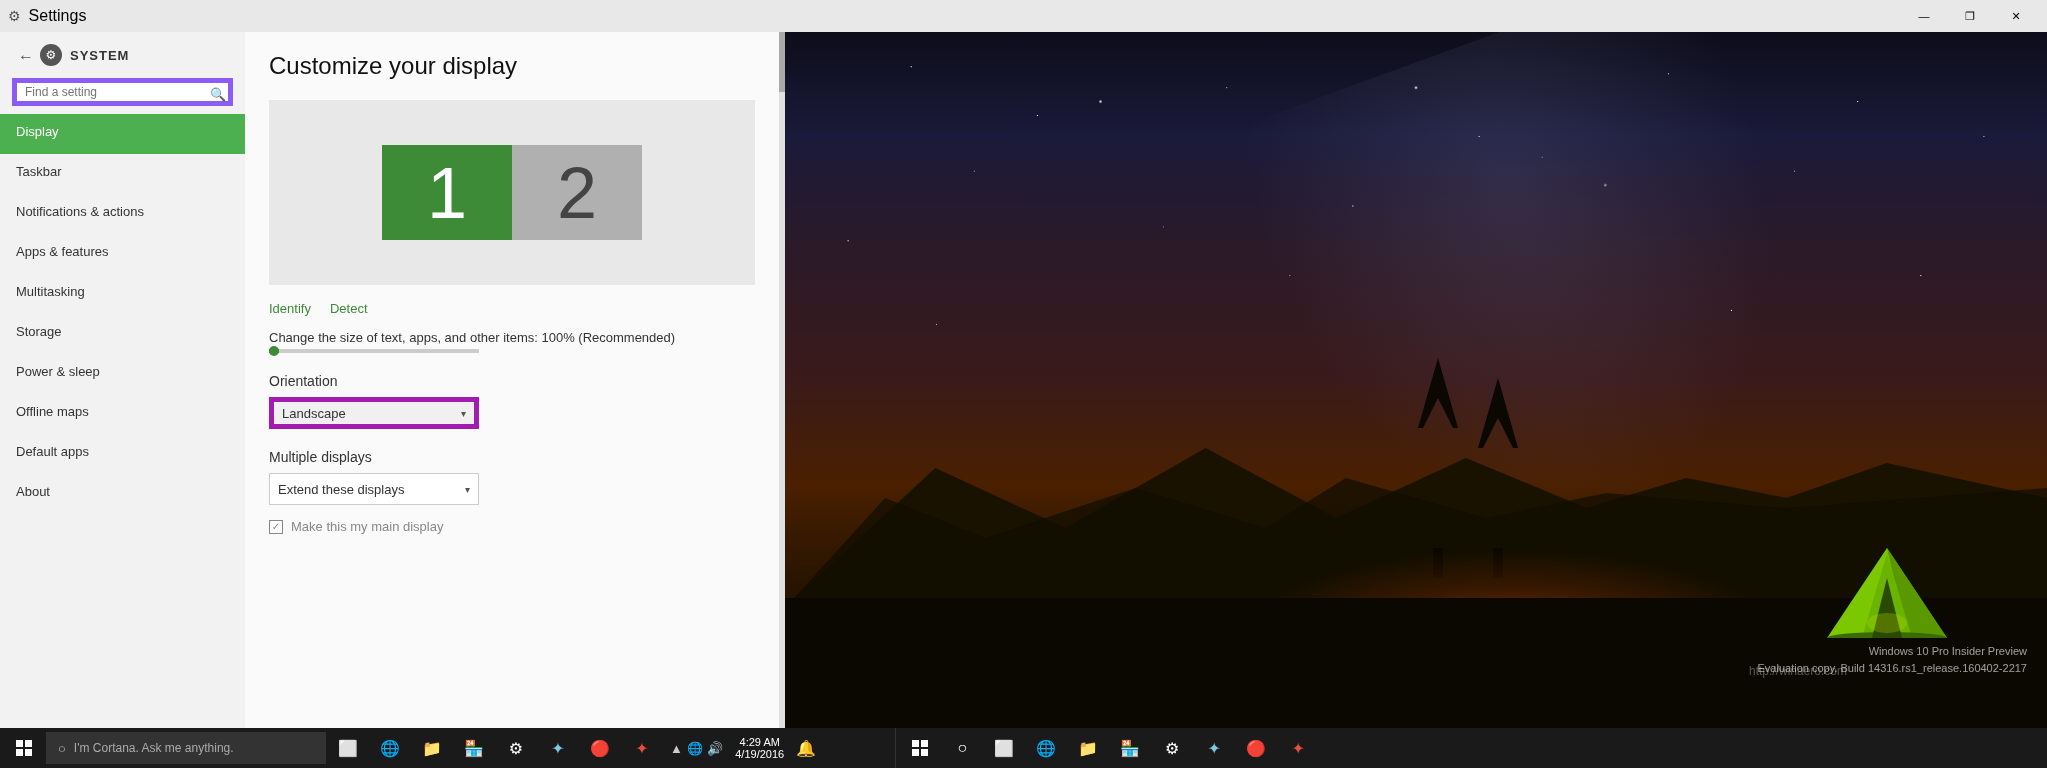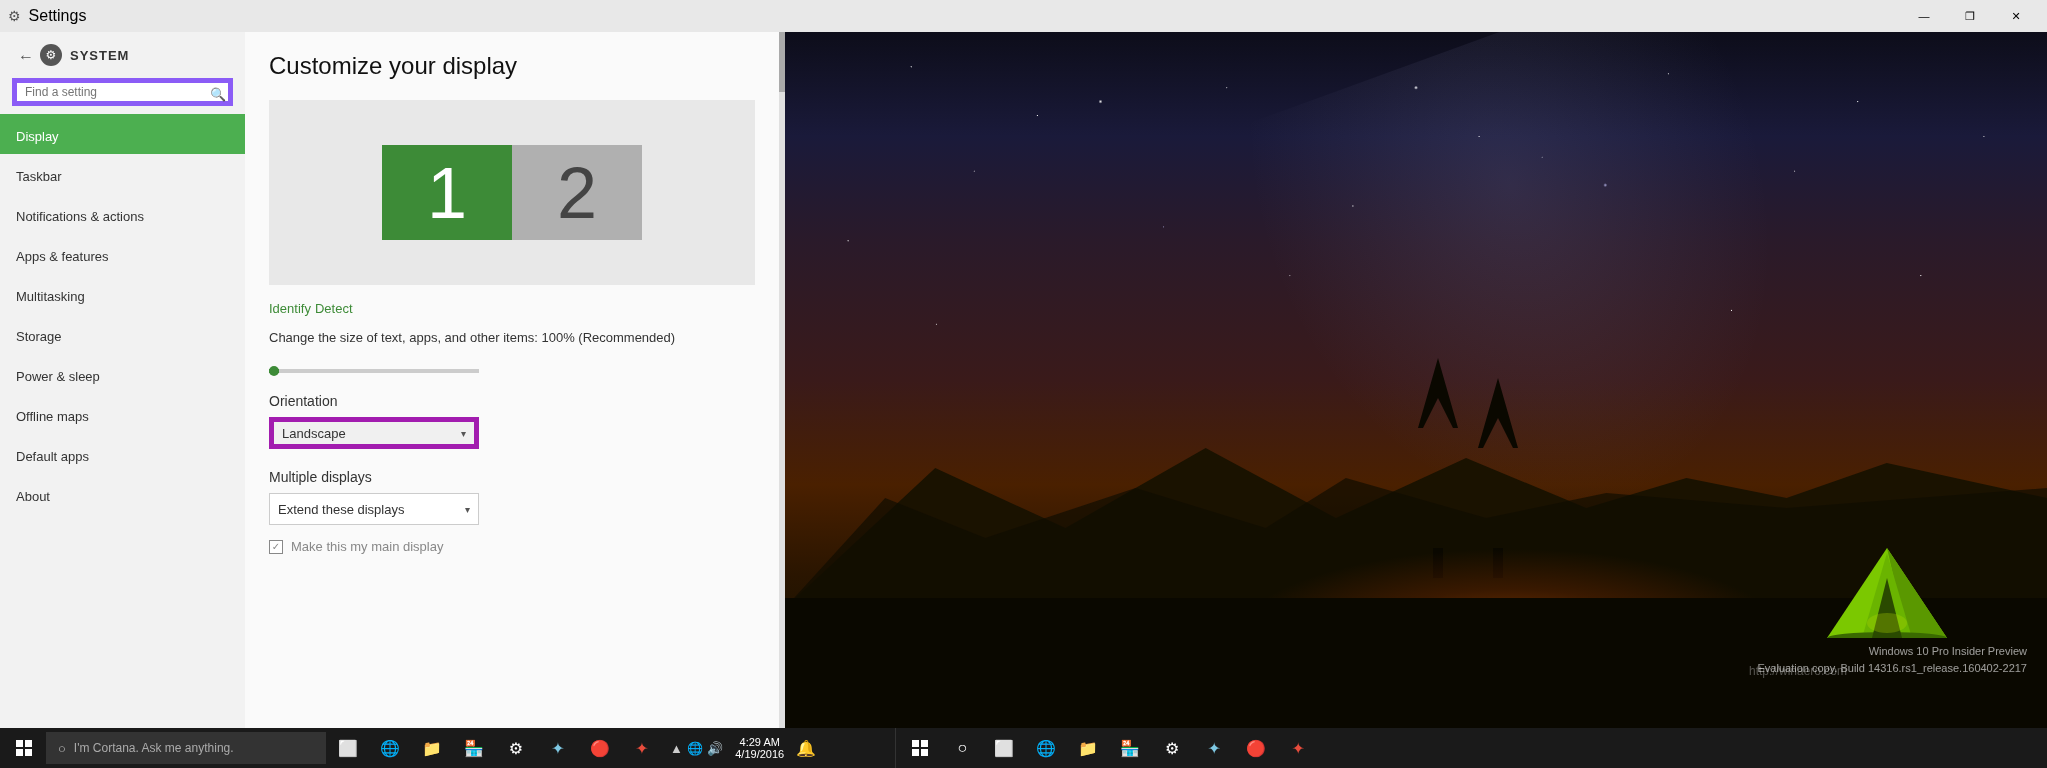--- a/index.html
+++ b/index.html
@@ -36,21 +36,21 @@
       width: 245px;
       background: #f2f2f2;
       flex-shrink: 0;
       display: flex;
       flex-direction: column;
       overflow-y: auto;
     }
     .sidebar-nav { flex: 1; }
     .nav-item {
       display: flex;
-      align-items: flex-end;
+      align-items: flex-start;
       padding: 10px 16px;
       font-size: 13px;
       color: #333;
       cursor: pointer;
       min-height: 40px;
     }
     .nav-item.active { background: #4caf50; color: white; }
 
     
     .settings-panel {
@@ -99,33 +99,33 @@
       background: #3d8b37;
       color: white;
     }
     .display-monitor-2 {
       width: 130px; height: 95px;
       background: #b0b0b0;
       color: #444;
     }
 
     .identify-detect {
-      display: flex; gap: 4px; margin-bottom: 14px;
+      display: flex; gap: 19px; margin-bottom: 14px;
     }
     .link-btn {
       background: none; border: none;
       color: #3d8b37; font-size: 13px;
       cursor: pointer; text-decoration: none;
       padding: 0;
     }
 
     .settings-label {
       font-size: 13px;
       color: #333;
-      margin-bottom: 24px;
+      margin-bottom: 4px;
     }
 
     
     .slider-container { margin-bottom: 20px; }
     .slider-track {
       width: 210px;
       height: 4px;
       background: #ccc;
       position: relative;
       margin-top: 4px;

